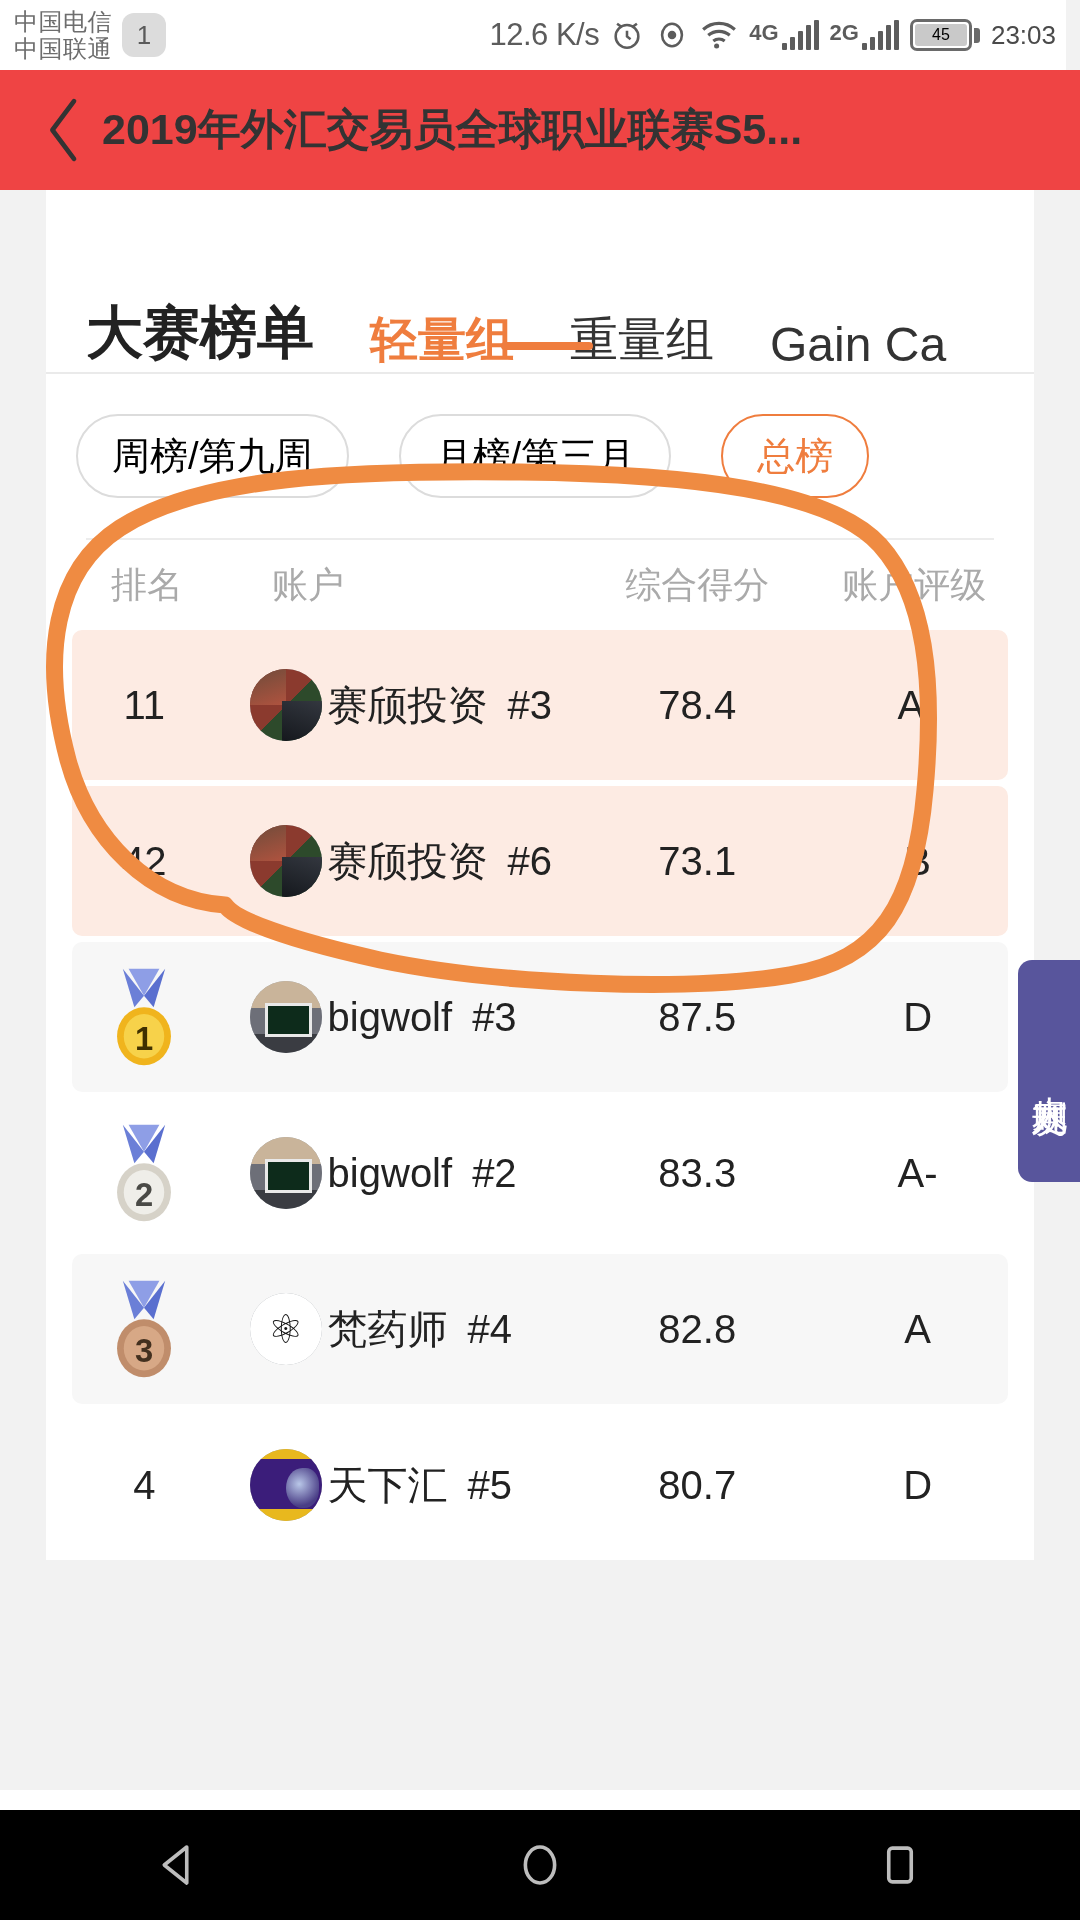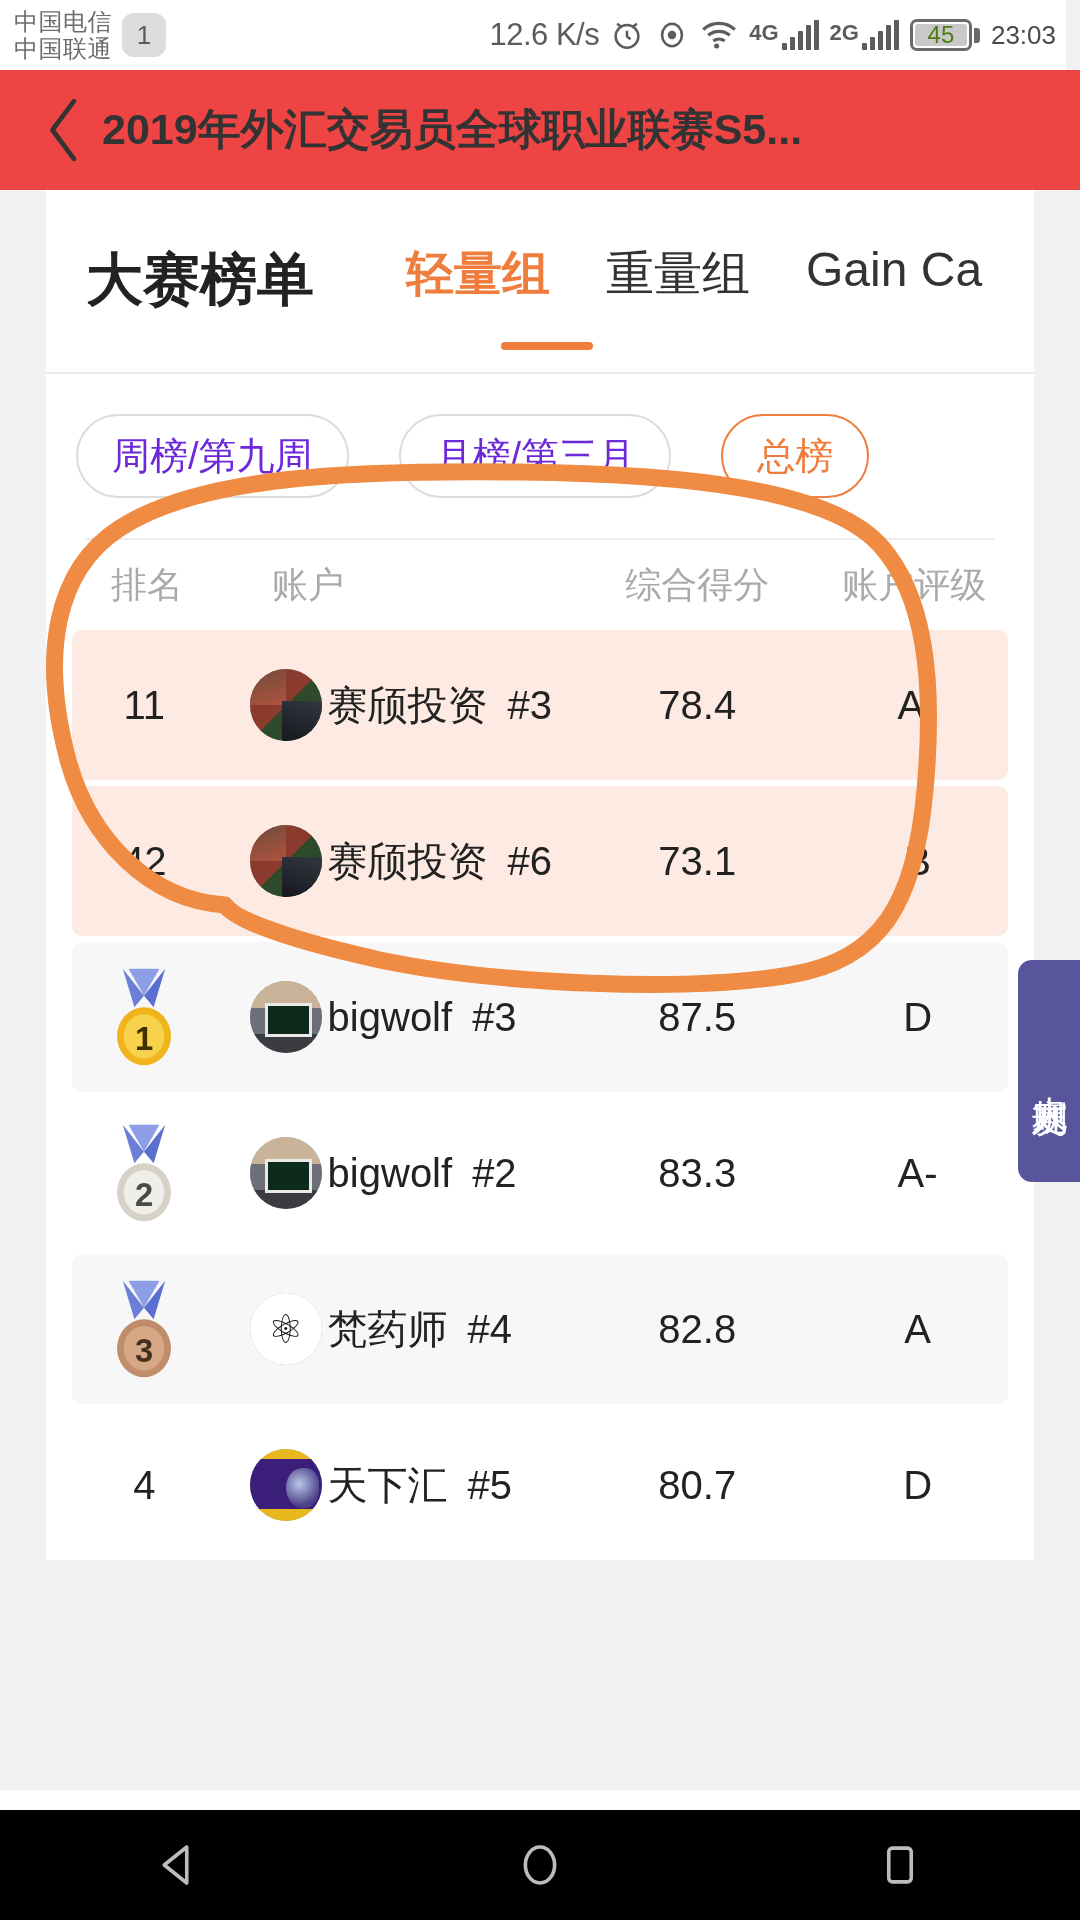--- a/index.html
+++ b/index.html
@@ -40,21 +40,21 @@
   .bars i:nth-child(5){height:30px;}
   .battery{display:flex;align-items:center;}
   .batt-body{
     width:62px;height:32px;border:3px solid #6a6a6a;border-radius:7px;
     display:flex;align-items:center;justify-content:center;position:relative;
     background:#ffffff;
   }
   .batt-fill{
     position:absolute;left:2px;top:2px;bottom:2px;width:52px;background:#c9c9c9;border-radius:3px;
   }
-  .batt-num{position:relative;font-size:24px;color:#4d7c0f;z-index:2;}
+  .batt-num{position:relative;font-size:16px;color:#000000;z-index:2;}
   .batt-tip{width:6px;height:15px;background:#6a6a6a;border-radius:0 3px 3px 0;margin-left:2px;}
   .clock{font-size:26px;color:#4a4a4a;letter-spacing:0px;}
 
   
   .appbar{
     height:120px;width:1080px;background:#ef4444;
     display:flex;align-items:center;padding:0 28px;
   }
   .back-btn{
     width:74px;height:74px;display:flex;align-items:center;justify-content:center;
@@ -70,46 +70,46 @@
   .page{
     width:1080px;height:1600px;background:#f2f2f2;
     position:relative;padding:0 46px;
   }
   .card{
     background:#ffffff;width:988px;
   }
 
   
   .tabrow{
-    display:flex;align-items:flex-start;gap:0;padding:52px 0 0 40px;
+    display:flex;align-items:flex-end;gap:0;padding:52px 0 0 40px;
     white-space:nowrap;overflow:hidden;position:relative;height:182px;
   }
   .tab-main{
     font-size:57px;font-weight:bold;color:#222222;margin-right:56px;
   }
   .tab{
     font-size:48px;color:#333333;margin-right:56px;position:relative;
   }
-  .tab.active{color:#ef7d3e;font-weight:bold;margin-left:36px;}
+  .tab.active{color:#ef7d3e;font-weight:bold;}
   .tab-underline{
     position:absolute;left:455px;bottom:22px;width:92px;height:8px;
     background:#ef7d3e;border-radius:4px;
   }
   .tabrow-divider{
     width:988px;height:2px;background:#eaeaea;
   }
 
   
   .pillrow{
     display:flex;align-items:center;gap:50px;padding:40px 0 40px 30px;
   }
   .pill{
     border:2px solid #dcdcdc;border-radius:48px;background:#ffffff;
     padding:0 34px;height:84px;display:flex;align-items:center;justify-content:center;
-    font-size:38px;color:#6d28d9;
+    font-size:38px;color:#000000;
   }
   .pill.active{border-color:#ef7d3e;color:#ef7d3e;}
 
   .pill-divider{width:908px;height:2px;background:#ececec;margin:0 auto;}
 
   
   .thead{
     display:flex;align-items:center;height:90px;padding:0 26px;
   }
   .th{font-size:36px;color:#aaaaaa;}

